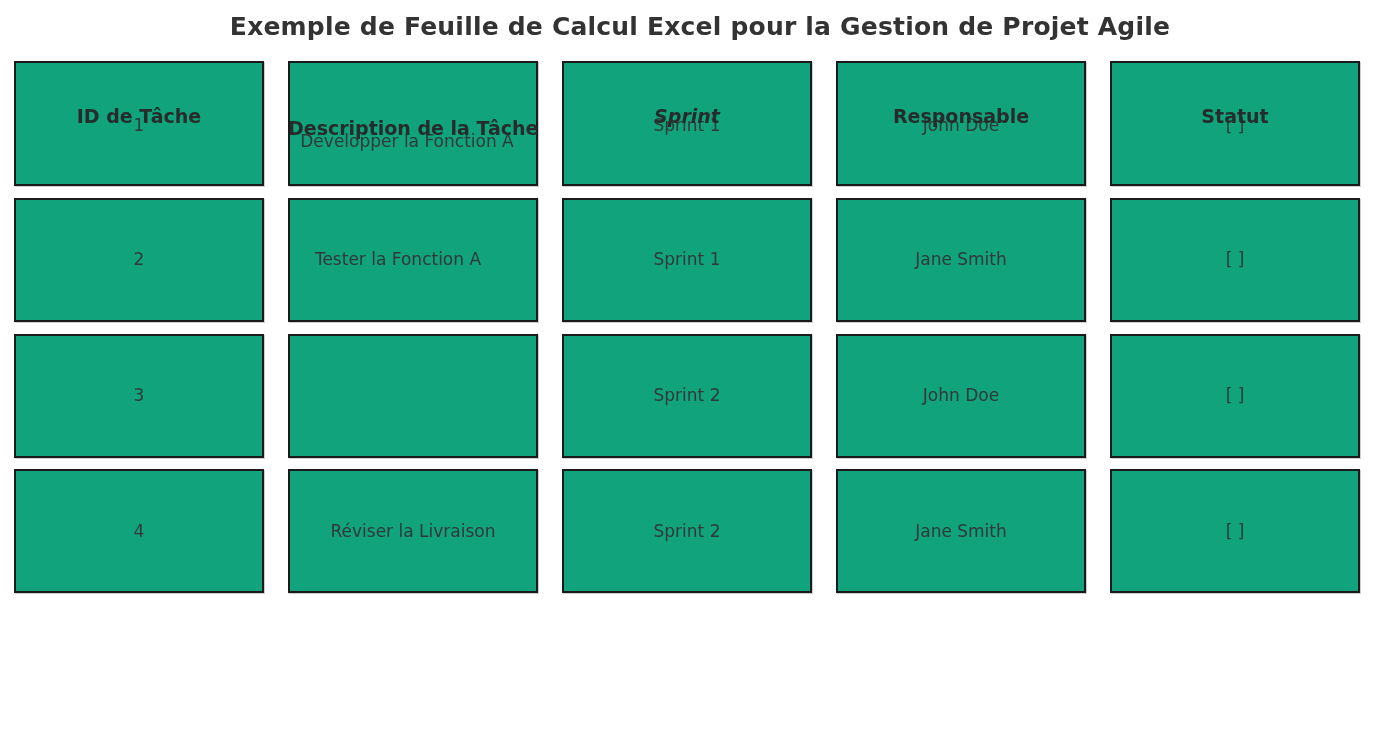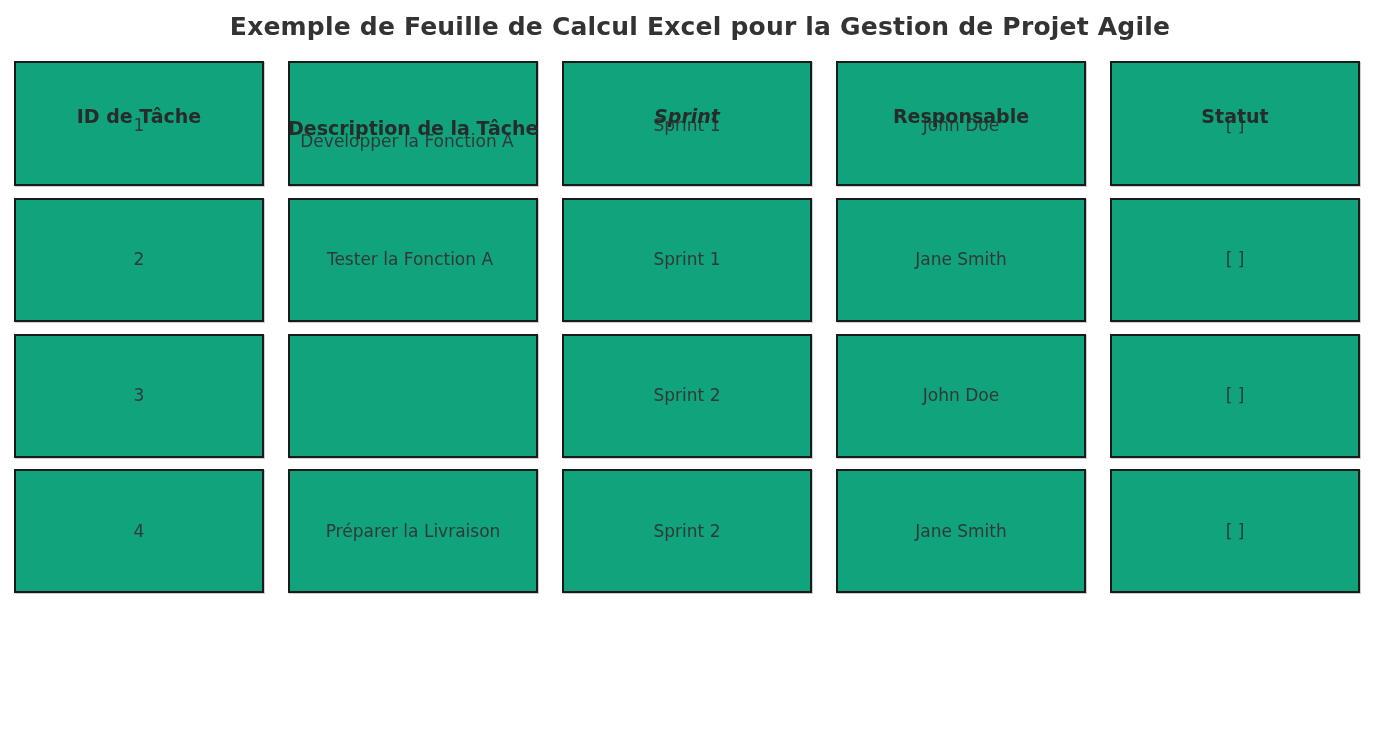--- a/index.html
+++ b/index.html
@@ -93,30 +93,30 @@
     <div class="cell" style="left: 288px; top: 469px; width: 250px; height: 124px;"></div>
     <div class="cell" style="left: 562px; top: 469px; width: 250px; height: 124px;"></div>
     <div class="cell" style="left: 836px; top: 469px; width: 250px; height: 124px;"></div>
     <div class="cell" style="left: 1110px; top: 469px; width: 250px; height: 124px;"></div>
     <div class="cell-text" style="left: 14px; width: 250px; top: 125px;">1</div>
     <div class="cell-text" style="left: 288px; width: 238px; top: 141px;">Développer la Fonction A</div>
     <div class="cell-text" style="left: 562px; width: 250px; top: 125px;">Sprint 1</div>
     <div class="cell-text" style="left: 836px; width: 250px; top: 125px;">John Doe</div>
     <div class="cell-text" style="left: 1110px; width: 250px; top: 125px;">[ ]</div>
     <div class="cell-text" style="left: 14px; width: 250px; top: 259px;">2</div>
-    <div class="cell-text" style="left: 304px; width: 212px; top: 259px; text-align: center;">Tester la Fonction A</div>
+    <div class="cell-text" style="left: 292px; width: 212px; top: 259px; text-align: center;">Tester la Fonction A</div>
     <div class="cell-text" style="left: 562px; width: 250px; top: 259px;">Sprint 1</div>
     <div class="cell-text" style="left: 836px; width: 250px; top: 259px;">Jane Smith</div>
     <div class="cell-text" style="left: 1110px; width: 250px; top: 259px;">[ ]</div>
     <div class="cell-text" style="left: 14px; width: 250px; top: 395px;">3</div>
     <div class="cell-text" style="left: 562px; width: 250px; top: 395px;">Sprint 2</div>
     <div class="cell-text" style="left: 836px; width: 250px; top: 395px;">John Doe</div>
     <div class="cell-text" style="left: 1110px; width: 250px; top: 395px;">[ ]</div>
     <div class="cell-text" style="left: 14px; width: 250px; top: 531px;">4</div>
-    <div class="cell-text" style="left: 288px; width: 250px; top: 531px;">Préparer la Livraison</div>
+    <div class="cell-text" style="left: 288px; width: 250px; top: 531px;">Réviser la Livraison</div>
     <div class="cell-text" style="left: 562px; width: 250px; top: 531px;">Sprint 2</div>
     <div class="cell-text" style="left: 836px; width: 250px; top: 531px;">Jane Smith</div>
     <div class="cell-text" style="left: 1110px; width: 250px; top: 531px;">[ ]</div>
     <div class="header-text" style="left: 14px; width: 250px; top: 116px;">ID de Tâche</div>
     <div class="header-text" style="left: 288px; width: 250px; top: 116px; margin-top: 12px;">Description de la Tâche</div>
     <div class="header-text" style="left: 562px; width: 250px; top: 116px; font-style: italic;">Sprint</div>
     <div class="header-text" style="left: 836px; width: 250px; top: 116px;">Responsable</div>
     <div class="header-text" style="left: 1110px; width: 250px; top: 116px;">Statut</div>
   </div>
 

